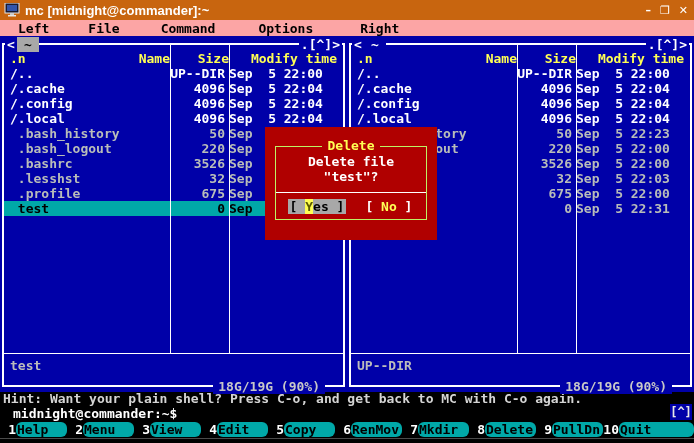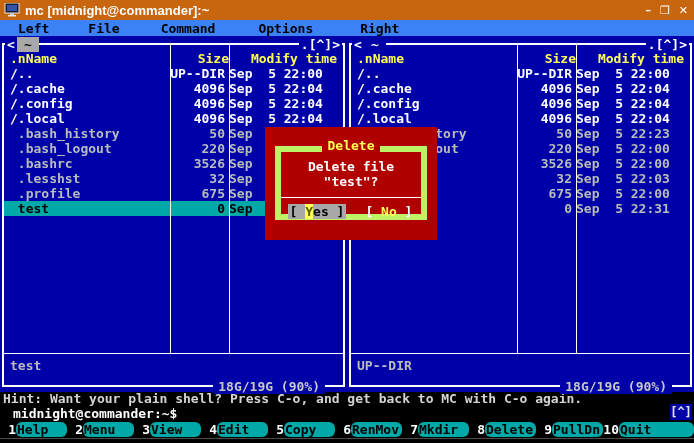--- a/index.html
+++ b/index.html
@@ -14,21 +14,21 @@
   
   .titlebar{position:absolute;left:0;top:0;width:694px;height:20px;background:#c8650f;
     display:flex;align-items:center;color:#fff;}
   .titlebar .appicon{width:16px;height:14px;margin:0 5px 0 4px;flex:0 0 auto;}
   .titlebar .ttext{font-family:"Liberation Sans","DejaVu Sans",sans-serif;font-size:13px;font-weight:bold;}
   .winbtns{position:absolute;right:6px;top:0;height:20px;display:flex;gap:9px;align-items:center;
     font-size:11px;color:#fff;font-family:"DejaVu Sans",sans-serif;}
   .winbtns span{cursor:default;}
 
   
-  .menubar{position:absolute;left:0;top:20px;width:694px;height:16px;background:#3b82f6;
+  .menubar{position:absolute;left:0;top:20px;width:694px;height:16px;background:#fca5a5;
     color:#000;display:flex;align-items:center;}
   .menubar span{display:inline-block;}
 
   
   .term{position:absolute;left:0;top:36px;width:694px;height:356px;background:#0000a8;}
 
   .panel{position:absolute;top:7px;width:343px;height:344px;border:2px solid #fff;background:#0000a8;}
   .panel.left{left:2px;} .panel.right{left:349px;}
 
   .ptab{position:absolute;top:-8px;height:15px;line-height:15px;padding:0 7px;z-index:3;}
@@ -41,34 +41,34 @@
   .pbody{position:absolute;left:0;top:0;right:0;bottom:0;padding-top:6px;}
   .vline{position:absolute;top:0;width:1px;height:308px;background:#fff;z-index:2;}
   .vline.v1{left:166px;} .vline.v2{left:225px;}
 
   .hrow,.frow{display:flex;height:15px;line-height:15px;}
   .cname{flex:0 0 166px;padding-left:6px;overflow:hidden;}
   .csize{flex:0 0 59px;text-align:right;padding-right:4px;}
   .ctime{flex:0 0 108px;overflow:hidden;}
   .hrow{color:#ffff54;}
   .hrow .cname{display:flex;}
-  .hrow .hname{flex:1;text-align:left;}
+  .hrow .hname{flex:1;text-align:right;}
   .hrow .csize,.hrow .ctime{text-align:right;padding:0;}
   .frow.dir{color:#ffffff;}
   .frow.file{color:#b9bdb9;}
   .frow.sel{background:#00a8a8;color:#000;}
 
   .msep{position:absolute;left:0;right:0;top:308px;height:1px;background:#fff;}
   .ministatus{position:absolute;left:6px;top:313px;color:#bcbcbc;}
   .freespace{position:absolute;right:18px;bottom:-9px;height:15px;line-height:15px;
     background:#0000a8;color:#c8c8c8;padding:0 5px;z-index:3;}
 
   
   .dialog{position:absolute;left:265px;top:91px;width:172px;height:113px;background:#b00000;z-index:10;}
-  .dlg-inner{position:absolute;left:10px;right:10px;top:19px;bottom:20px;border:6px solid #bef264;}
+  .dlg-inner{position:absolute;left:10px;right:10px;top:19px;bottom:20px;border:1px solid #bef264;}
   .dlg-title{position:absolute;top:11px;left:0;right:0;text-align:center;z-index:11;}
   .dlg-title span{background:#b00000;color:#ffff54;padding:0 6px;}
   .dlg-line{color:#fff;text-align:center;height:15px;line-height:15px;}
   .dlg-line.first{margin-top:7px;}
   .dlg-sep{height:1px;background:#fff;margin-top:8px;}
   .dlg-btns{display:flex;justify-content:center;gap:17px;margin-top:6px;}
   .btn{height:15px;line-height:15px;cursor:default;}
   .btn-yes{background:#a8a8a8;color:#000;padding:0 2px;}
   .btn-yes .hotkey{background:#ffff54;color:#5a5a00;}
   .btn-no{color:#fff;padding:0 2px;}

